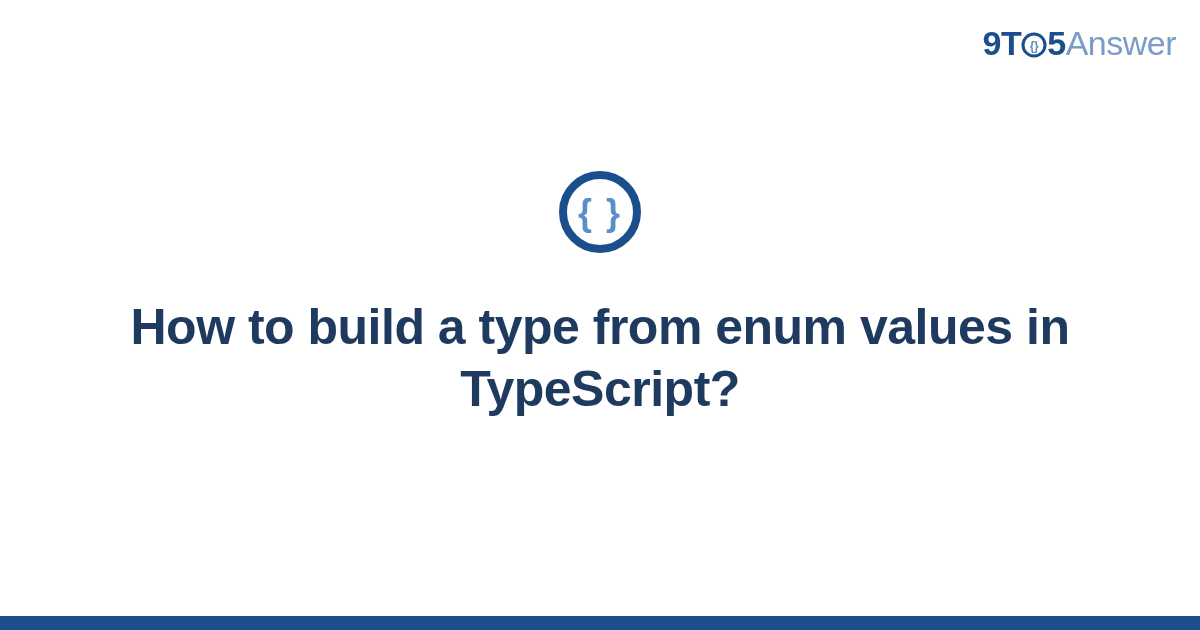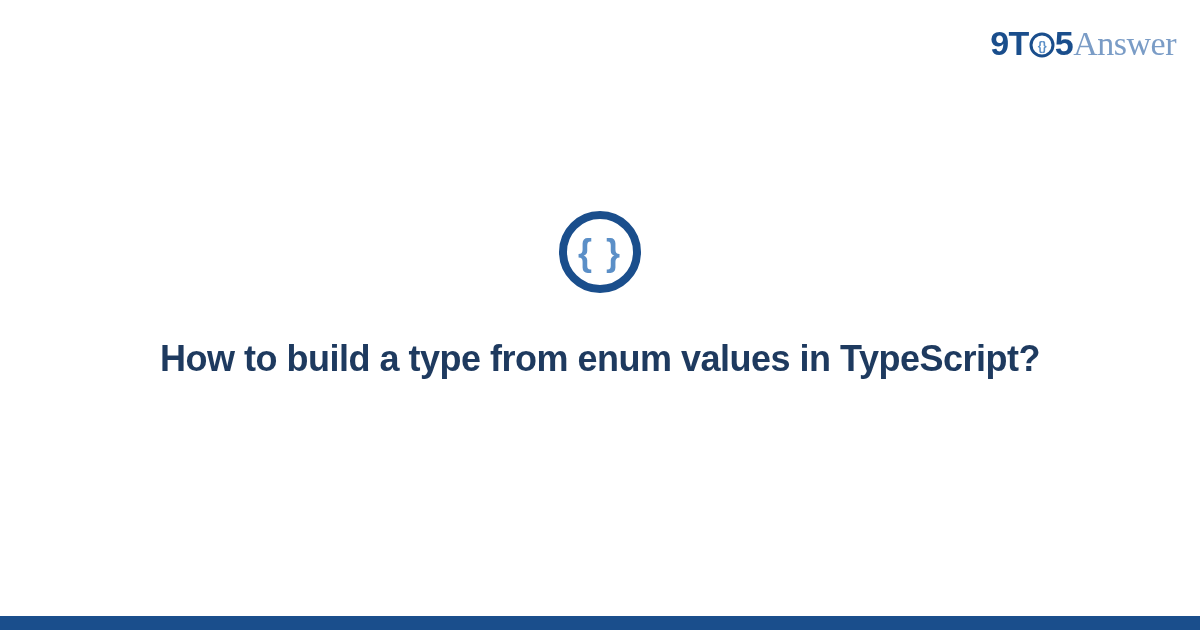--- a/index.html
+++ b/index.html
@@ -32,39 +32,38 @@
       position: relative;
       vertical-align: baseline;
     }
     .logo-5 {
       color: #1a4e8c;
       font-weight: 600;
     }
     .logo-answer {
       color: #7a9cc6;
       font-weight: 400;
-      font-family: Liberation Serif, serif;
     }
     .content {
       position: absolute;
       top: 0;
       left: 0;
       right: 0;
       bottom: 0;
       display: flex;
       flex-direction: column;
       align-items: center;
       justify-content: center;
       padding-bottom: 40px;
     }
     .badge-icon {
       margin-bottom: 38px;
     }
     .title {
-      font-size: 36px;
+      font-size: 50px;
       font-weight: 700;
       color: #1e3a5f;
       text-align: center;
       line-height: 1.25;
       max-width: 960px;
       letter-spacing: -0.5px;
     }
     .bottom-bar {
       position: absolute;
       bottom: 0;

